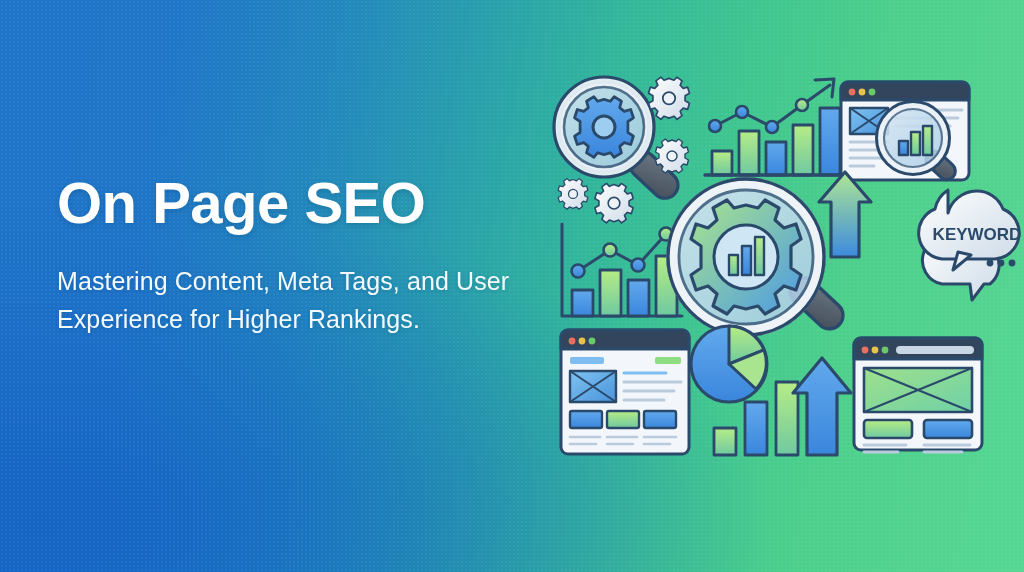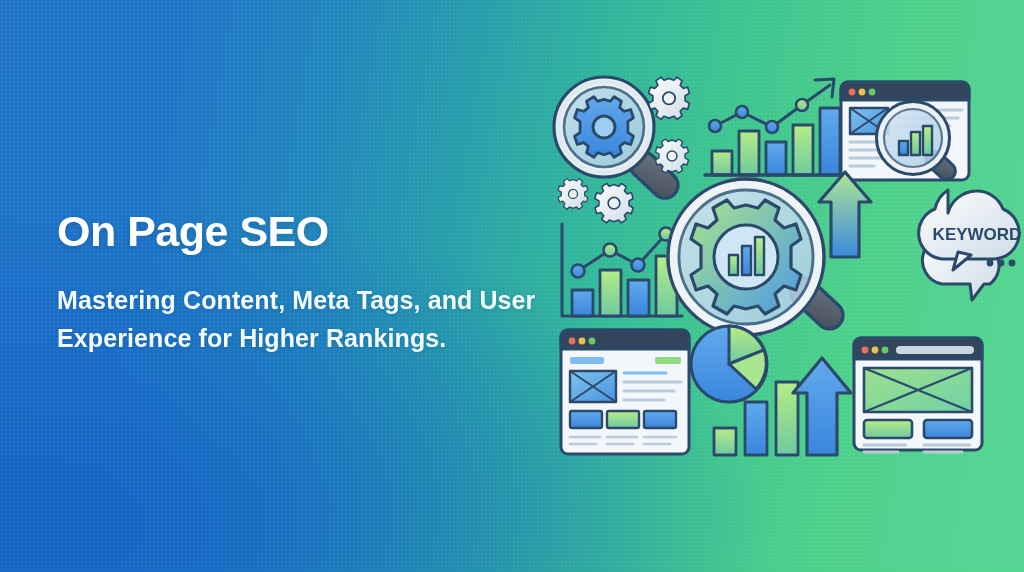--- a/index.html
+++ b/index.html
@@ -27,25 +27,25 @@
   }
   #banner::after{
     content:""; position:absolute; inset:0;
     background-image:radial-gradient(rgba(255,255,255,.055) 1px, transparent 1px);
     background-size:4px 4px; pointer-events:none;
   }
 
   
   .copy { position:absolute; left:57px; top:172px; width:490px; z-index:5; }
   .title {
-    font-size:43px; font-weight:700; color:#ffffff; letter-spacing:-0.5px;
-    line-height:1.08; text-shadow:0 2px 6px rgba(10,50,90,.23);margin-top:36px;
+    font-size:58px; font-weight:700; color:#ffffff; letter-spacing:-0.5px;
+    line-height:1.08; text-shadow:0 2px 6px rgba(10,50,90,.23);
   }
   .subtitle {
-    margin-top:27px; font-size:25px; font-weight:700; color:#f4fbff;
+    margin-top:27px; font-size:25px; font-weight:400; color:#f4fbff;
     line-height:1.52; letter-spacing:.1px; text-shadow:0 1px 4px rgba(10,50,90,.20);
   }
 
   
   .art { position:absolute; left:534px; top:62px; width:470px; height:414px; z-index:4; }
   .art svg { display:block; width:100%; height:100%; overflow:visible; }
 </style>
 </head>
 <body>
 

